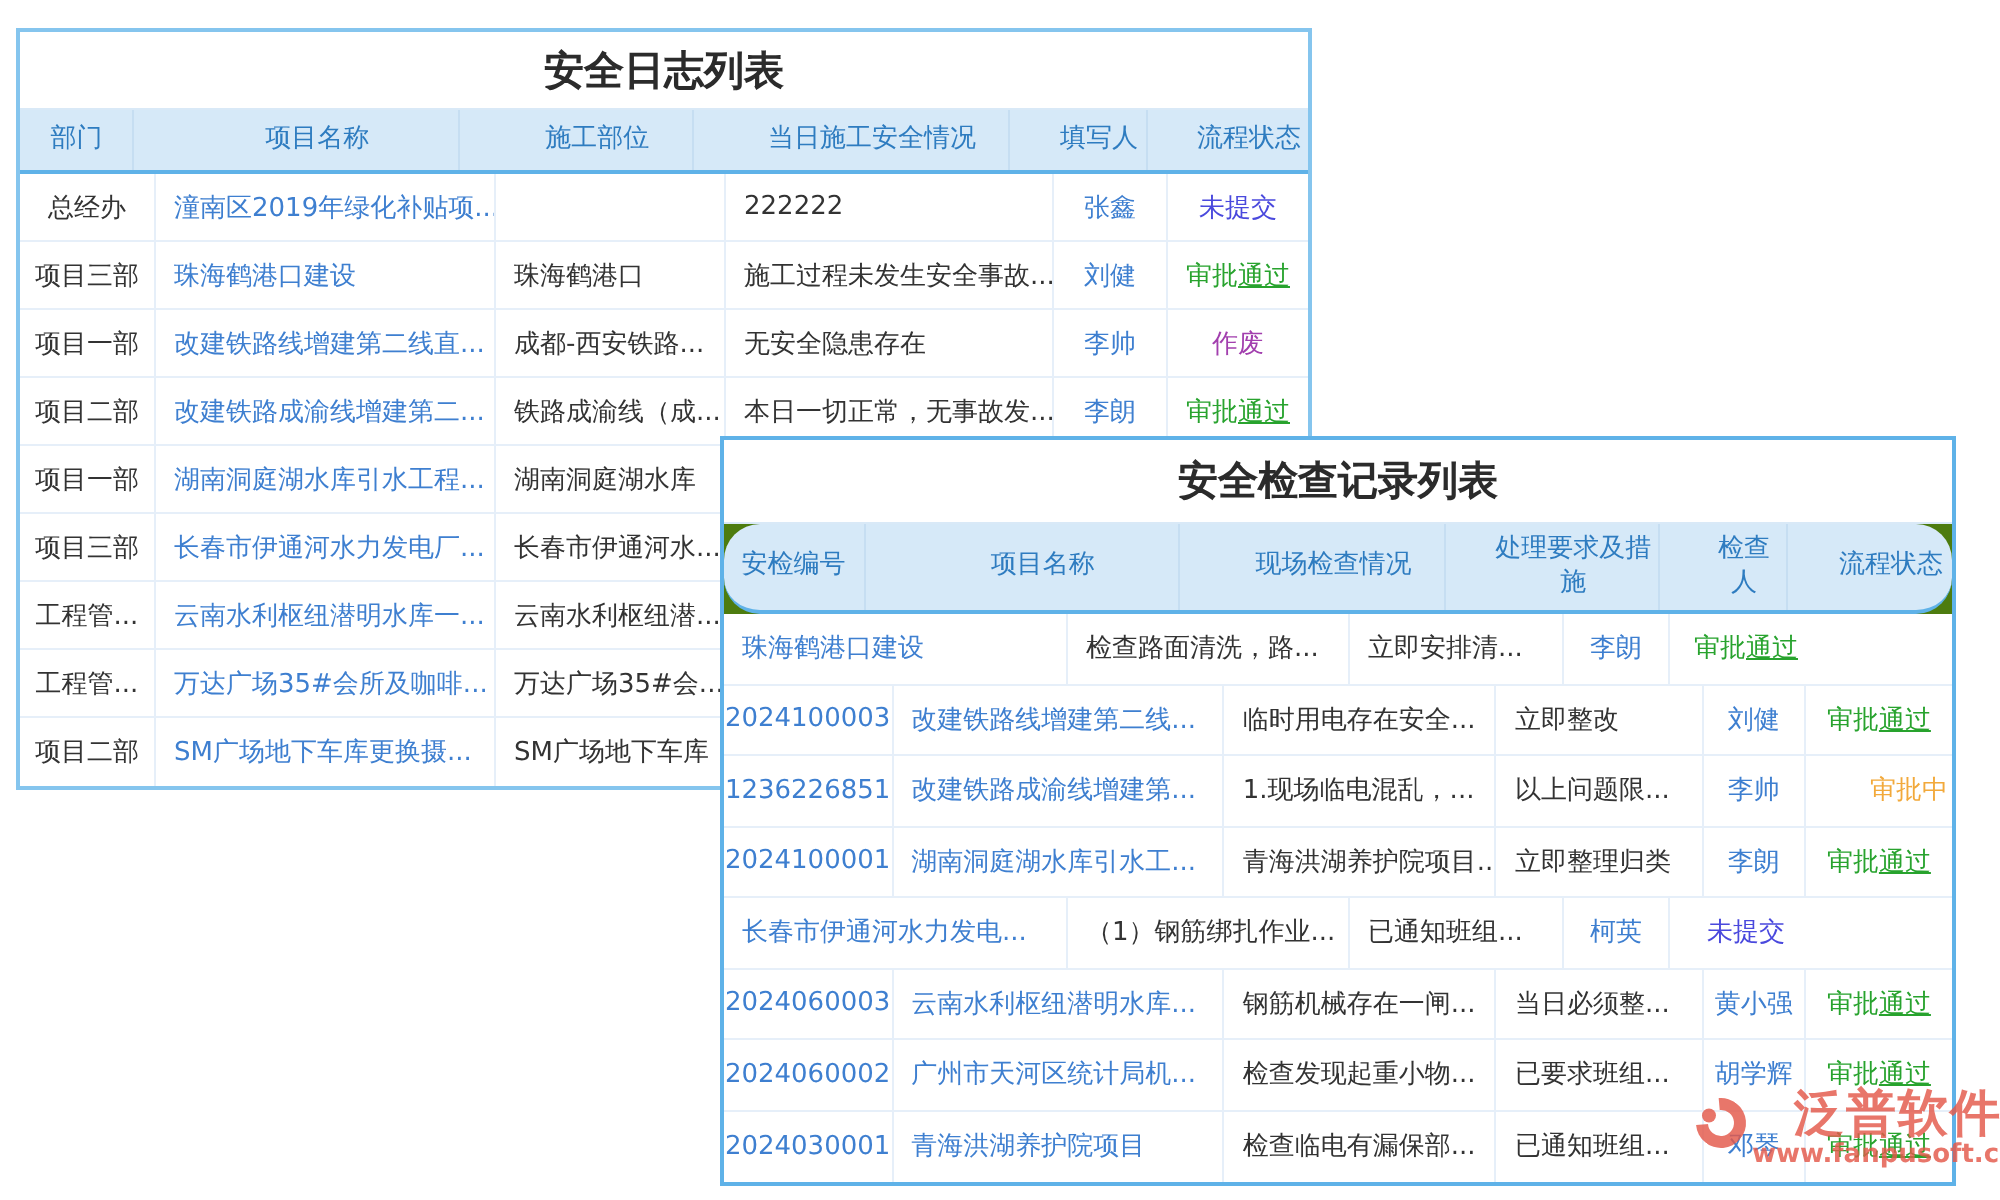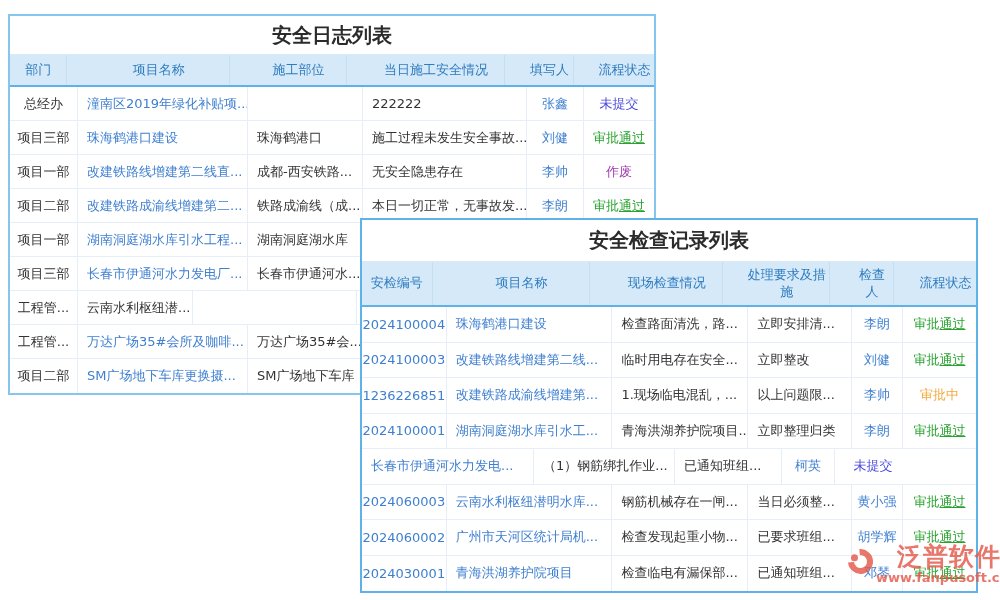--- a/index.html
+++ b/index.html
@@ -20,40 +20,40 @@
   #insp-card{left:360px;top:218px;width:618px;border:2px solid var(--border2);z-index:2;}
   .tbl-title{
     display:flex;align-items:center;justify-content:center;
     font-size:20px;font-weight:bold;color:var(--title);background:#fff;
     border-bottom:1px solid #d9e9f7;
   }
   #log-card .tbl-title{height:39px;}
   #insp-card .tbl-title{height:42px;}
   .thead{display:flex;background:var(--header_bg);border-bottom:2px solid var(--border2);gap:21px;}
   #log-card .thead{height:32px;}
-  #insp-card .thead{height:45px;}
+  #insp-card .thead{height:45px;border-radius:18px;}
   .hcell{
     display:flex;align-items:center;justify-content:center;text-align:center;
     color:var(--header_text);border-right:1px solid var(--hsep);
     line-height:1.25;padding:0 3px;
   }
   .hcell:last-child{border-right:none;}
   .trow{display:flex;background:#fff;border-bottom:1px solid var(--grid);}
   .trow:last-child{border-bottom:none;}
   #log-card .trow{height:34px;}
   #insp-card .trow{height:35.5px;}
   .cell{
     display:flex;align-items:center;border-right:1px solid var(--grid);
     padding:0 9px;white-space:nowrap;overflow:hidden;
   }
   .cell:last-child{border-right:none;}
   .cell.center{justify-content:center;padding:0 2px;}
   .cell.link{color:var(--link);}
   .status.approved{color:var(--approved);}
-  .status.pending{color:var(--pending);}
+  .status.pending{color:var(--pending);justify-content:flex-end;}
   .status.unsubmitted{color:var(--unsubmitted);}
   .status.voided{color:var(--voided);}
   .status .u{text-decoration:underline;}
   
   #log-card .c0{width:68px;}
   #log-card .c1{width:170px;}
   #log-card .c2{width:115px;}
   #log-card .c3{width:164px;}
   #log-card .c4{width:57px;}
   #log-card .c5{width:70px;}
@@ -157,20 +157,21 @@
         <div class="cell c2">长春市伊通河水...</div>
         <div class="cell c3"></div>
         <div class="cell c4 link center"></div>
         <div class="cell c5 status center none">
           <span></span>
           <span class="u"></span>
         </div>
       </div>
       <div class="trow">
         <div class="cell c0 center">工程管...</div>
+        <div class="cell c1 link">云南水利枢纽潜明水库一...</div>
         <div class="cell c2">云南水利枢纽潜...</div>
         <div class="cell c3"></div>
         <div class="cell c4 link center"></div>
         <div class="cell c5 status center none">
           <span></span>
           <span class="u"></span>
         </div>
       </div>
       <div class="trow">
         <div class="cell c0 center">工程管...</div>
@@ -202,21 +203,20 @@
   <div class="thead">
       <div class="hcell c0">安检编号</div>
       <div class="hcell c1">项目名称</div>
       <div class="hcell c2">现场检查情况</div>
       <div class="hcell c3">处理要求及措施</div>
       <div class="hcell c4">检查人</div>
       <div class="hcell c5">流程状态</div>
     </div>
   <div class="tbody">
       <div class="trow">
-        <div class="cell c0 link center">2024100004</div>
         <div class="cell c1 link">珠海鹤港口建设</div>
         <div class="cell c2">检查路面清洗，路...</div>
         <div class="cell c3">立即安排清...</div>
         <div class="cell c4 link center">李朗</div>
         <div class="cell c5 status center approved">
           <span>审批</span>
           <span class="u">通过</span>
         </div>
       </div>
       <div class="trow">

